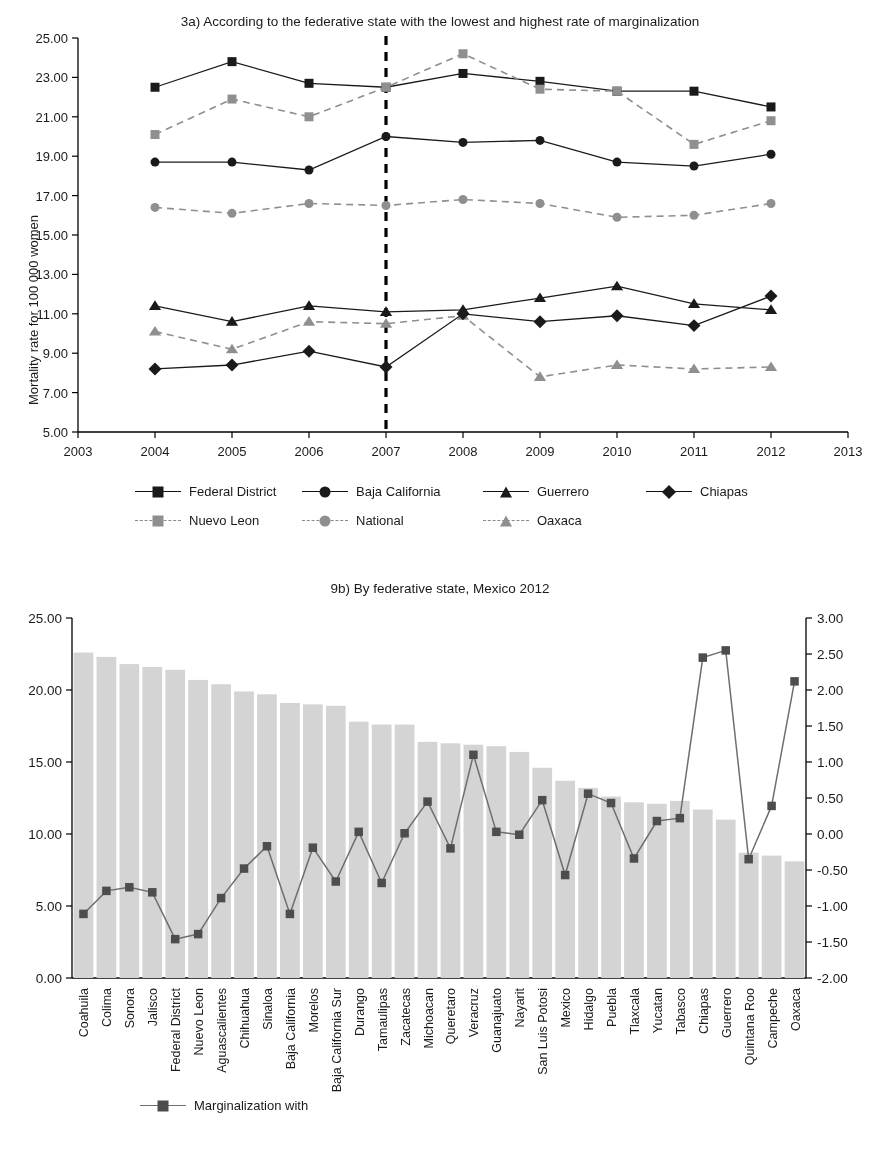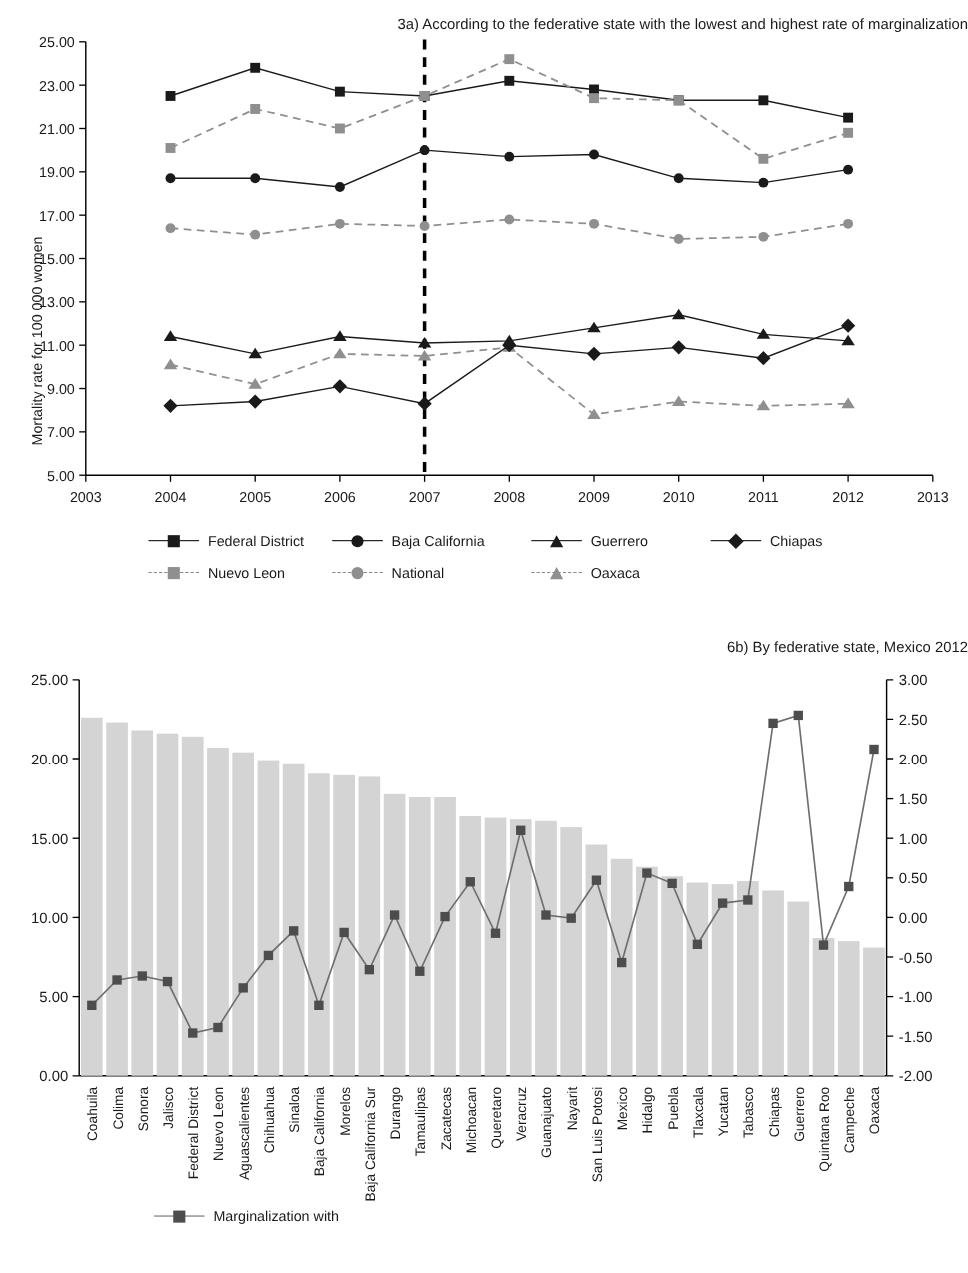--- a/index.html
+++ b/index.html
@@ -1,20 +1,20 @@
 <!DOCTYPE html>
 <html><head>
 <meta charset="utf-8">
 <style>
   html,body{margin:0;padding:0;background:#ffffff;}
   body{width:880px;height:1157px;font-family:"Liberation Sans",sans-serif;color:#000;}
   .page{position:relative;width:880px;height:1157px;overflow:hidden;}
 
   .panel-title{
-    position:absolute;width:100%;text-align:right;font-size:13.5px;color:#1a1a1a;
+    position:absolute;width:100%;text-align:center;font-size:13.5px;color:#1a1a1a;
   }
   .axis-label-y{
     position:absolute;transform:rotate(-90deg);transform-origin:left top;
     font-size:13px;white-space:nowrap;color:#1a1a1a;
   }
   svg{display:block;}
   .tick{font-size:13px;fill:#1a1a1a;font-family:"Liberation Sans",sans-serif;}
   .tickb{font-size:13.5px;fill:#1a1a1a;font-family:"Liberation Sans",sans-serif;}
   .catlabel{font-size:12.5px;fill:#1a1a1a;font-family:"Liberation Sans",sans-serif;}
 
@@ -205,21 +205,21 @@
       </div>
       <div class="legend-item" style="width:163px;">
         <span class="lg-line dashed">
             <span class="lg-mark tr gray"></span>
           </span>
         <span class="lab">Oaxaca</span>
       </div>
     </div>
   </div>
 
-  <div class="panel-title" style="top:581px;left:0;">6b) By federative state, Mexico 2012</div>
+  <div class="panel-title" style="top:581px;left:0;">9b) By federative state, Mexico 2012</div>
 
   <svg id="svgB" width="880" height="520" style="position:absolute;left:0;top:598px;">
       <line x1="72" y1="20" x2="72" y2="380" stroke="#000" stroke-width="1.3"></line>
       <line x1="806" y1="20" x2="806" y2="380" stroke="#000" stroke-width="1.3"></line>
       <line x1="72" y1="380" x2="806" y2="380" stroke="#000" stroke-width="1.3"></line>
       <line x1="66" y1="380" x2="72" y2="380" stroke="#000" stroke-width="1.2"></line>
       <text x="62" y="385" text-anchor="end" class="tickb">0.00</text>
       <line x1="66" y1="308" x2="72" y2="308" stroke="#000" stroke-width="1.2"></line>
       <text x="62" y="313" text-anchor="end" class="tickb">5.00</text>
       <line x1="66" y1="236" x2="72" y2="236" stroke="#000" stroke-width="1.2"></line>

